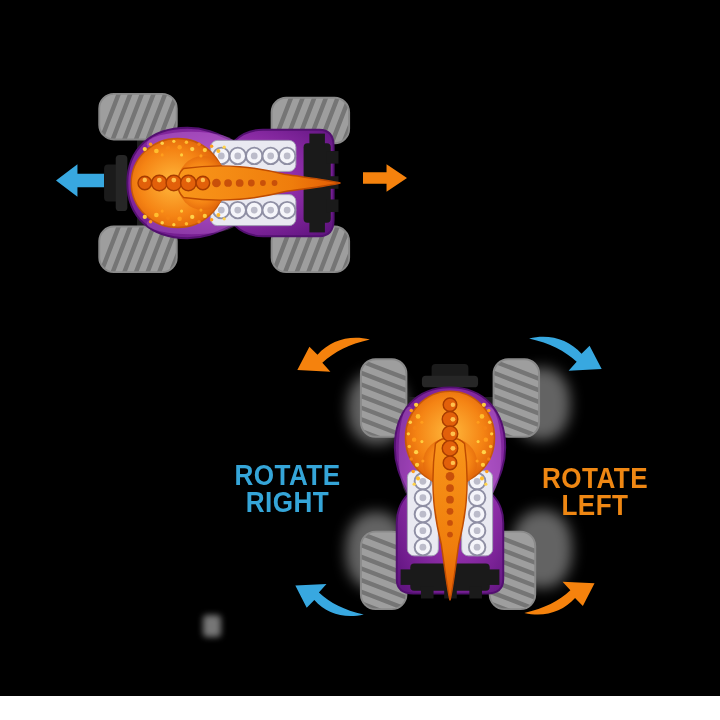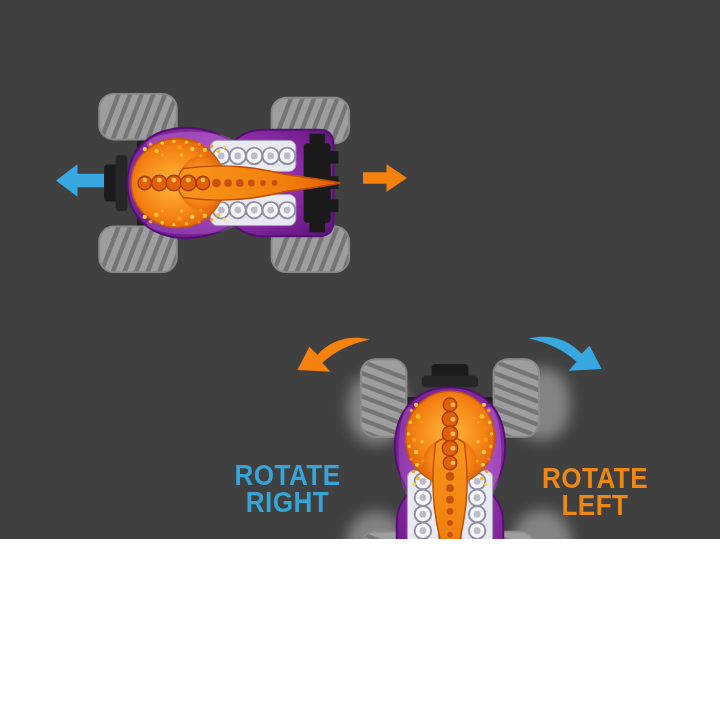--- a/index.html
+++ b/index.html
@@ -1,16 +1,16 @@
 <!DOCTYPE html>
 <html><head>
 <meta charset="utf-8">
 <style>
   html,body{margin:0;padding:0;background:#fff;}
-  .canvas{position:relative;width:720px;height:539px;background:#404040;overflow:hidden;
+  .canvas{position:relative;width:720px;height:696px;background:#000000;overflow:hidden;
           font-family:"Liberation Sans",sans-serif;}
   .abs{position:absolute;}
   .rotate-label{font-weight:700;font-size:29px;line-height:.93;text-align:center;
                 transform:scaleX(.9);transform-origin:center;letter-spacing:.5px;}
   .label-blue{color:#35a5d8;}
   .label-orange{color:#ef8713;}
   .ghost{position:absolute;background:#c6c6c6;border-radius:45%;filter:blur(7px);opacity:.5;}
   .smudge{position:absolute;background:#d8d8d8;filter:blur(3px);opacity:.55;border-radius:4px;}
   svg{display:block;}
 </style>

